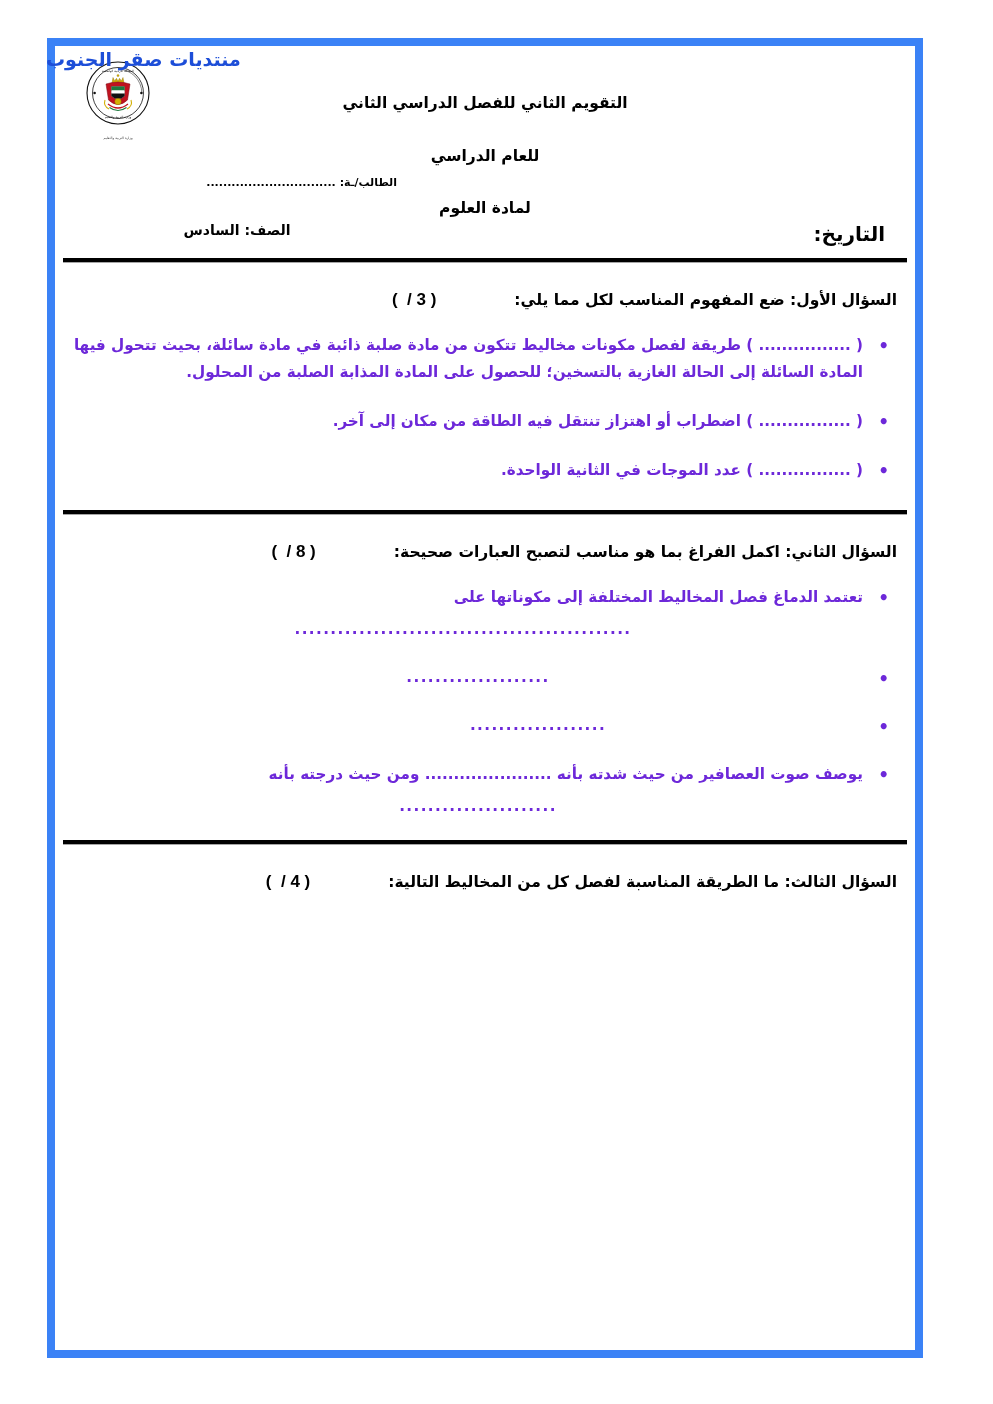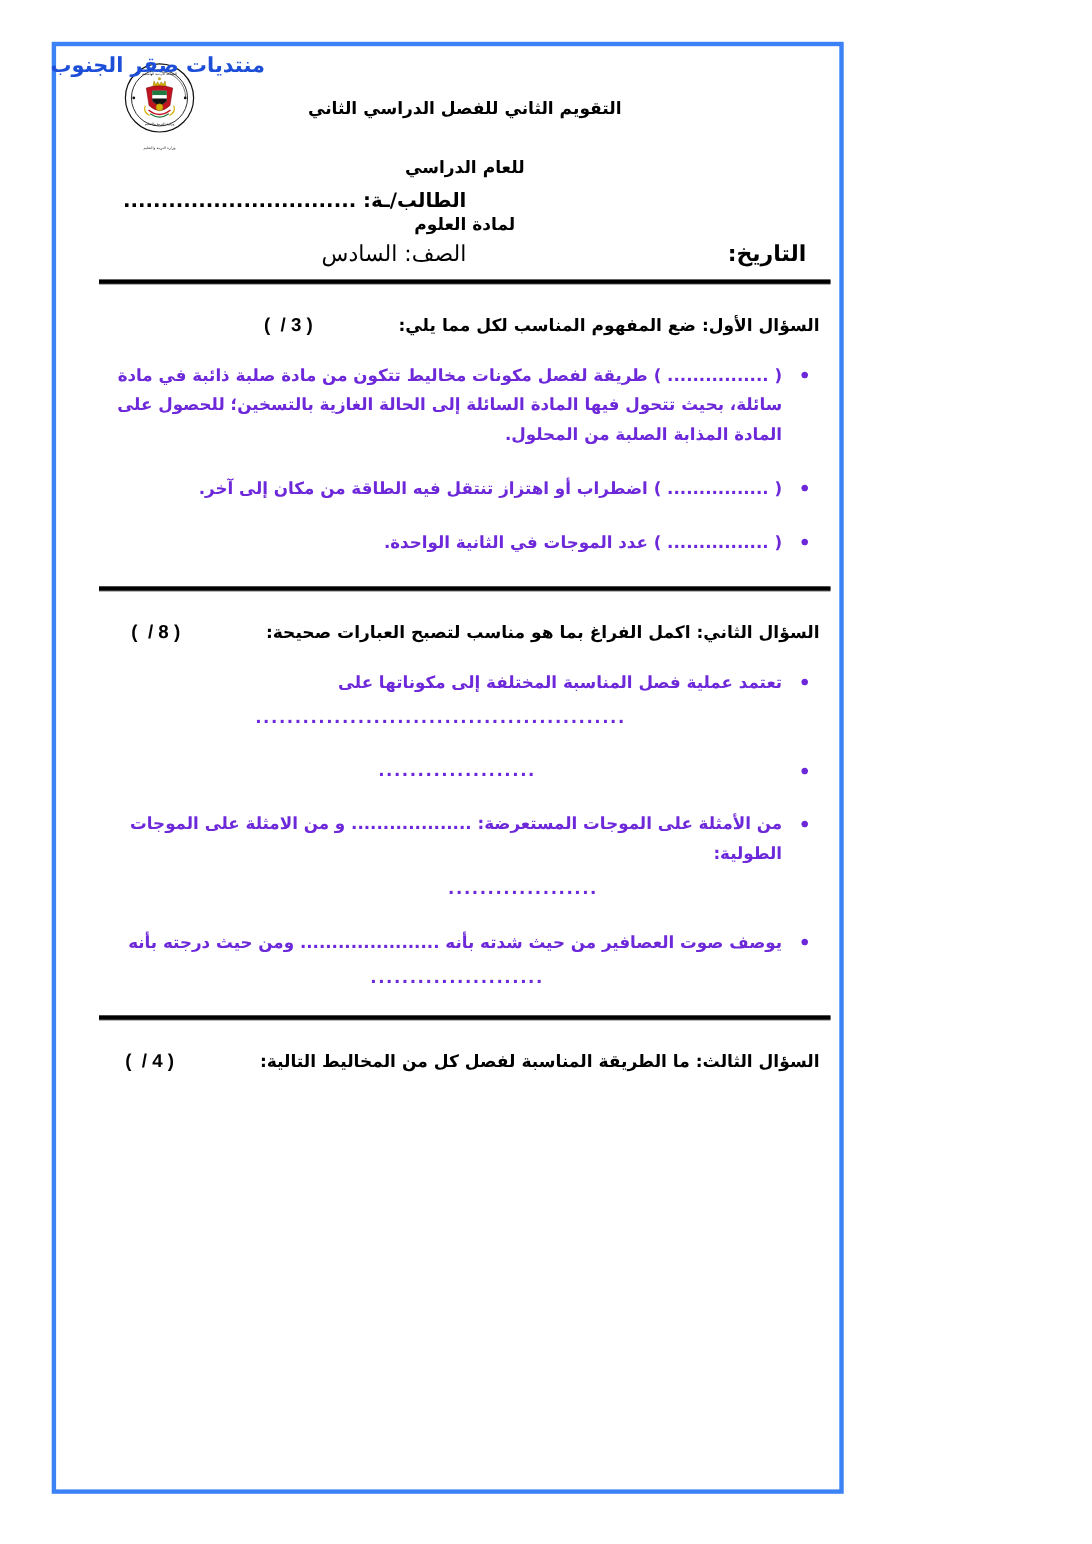--- a/index.html
+++ b/index.html
@@ -29,27 +29,26 @@
     white-space: nowrap;
     letter-spacing: 0px;
     font-family: "DejaVu Sans", sans-serif;
   }
 
   
   .page {
     position: absolute;
     top: 38px;
     left: 47px;
-    width: 720px;
+    width: 876px;
     height: 1320px;
-    border: 4px solid #3b82f6;
+    border: 8px solid #3b82f6;
     box-sizing: border-box;
     background: #ffffff;
     direction: rtl;
-    padding-left: 31px;
   }
   .page-inner {
     position: relative;
     width: 100%;
     height: 100%;
     box-sizing: border-box;
     padding: 0 16px;
   }
 
   
@@ -100,33 +99,34 @@
     right: 14px;
     font-size: 20px;
     font-weight: 700;
     direction: rtl;
   }
   .field-student {
     position: absolute;
     top: 130px;
     left: 6px;
     width: 320px;
-    font-size: 18px;
+    font-size: 11px;
     font-weight: 700;
     direction: rtl;
     text-align: right;
   }
   .field-class {
     position: absolute;
     top: 176px;
     left: 6px;
     width: 320px;
-    font-size: 20px;
-    font-weight: 400;
-    direction: rtl;
+    font-size: 14px;
+    font-weight: 700;
+    direction: rtl;
+    text-align: center;
   }
   .dots-inline { letter-spacing: 1.3px; }
 
   
   .rule {
     height: 4px;
     background: #000;
     margin: 0 -8px;
     box-shadow: 0 1px 0 rgba(0,0,0,.35);
   }
@@ -281,28 +281,27 @@
 
     <div class="rule"></div>
 
     <div class="section sec2">
       <div class="q-head">
         <div class="q-title">السؤال الثاني: اكمل الفراغ  بما هو مناسب لتصبح العبارات صحيحة:</div>
         <div class="q-mark">(  / 8 )</div>
       </div>
       <ul class="q-list">
         <li class="center-txt">
-          <span>تعتمد عملية فصل المناسبة المختلفة إلى مكوناتها على</span>
+          <span>تعتمد الدماغ فصل المخاليط المختلفة إلى مكوناتها على</span>
           <span class="blank-row long dots">...............................................</span>
         </li>
         <li class="center-txt">
           <span class="blank-row mid dots">....................</span>
         </li>
         <li class="center-txt">
-          <span>من الأمثلة على الموجات المستعرضة: ................... و من الامثلة على الموجات الطولية:</span>
           <span class="blank-row left-ish dots">...................</span>
         </li>
         <li class="center-txt">
           <span>يوصف صوت العصافير من حيث شدته بأنه ...................... ومن حيث درجته بأنه</span>
           <span class="blank-row mid dots">......................</span>
         </li>
       </ul>
     </div>
 
     <div class="rule"></div>

